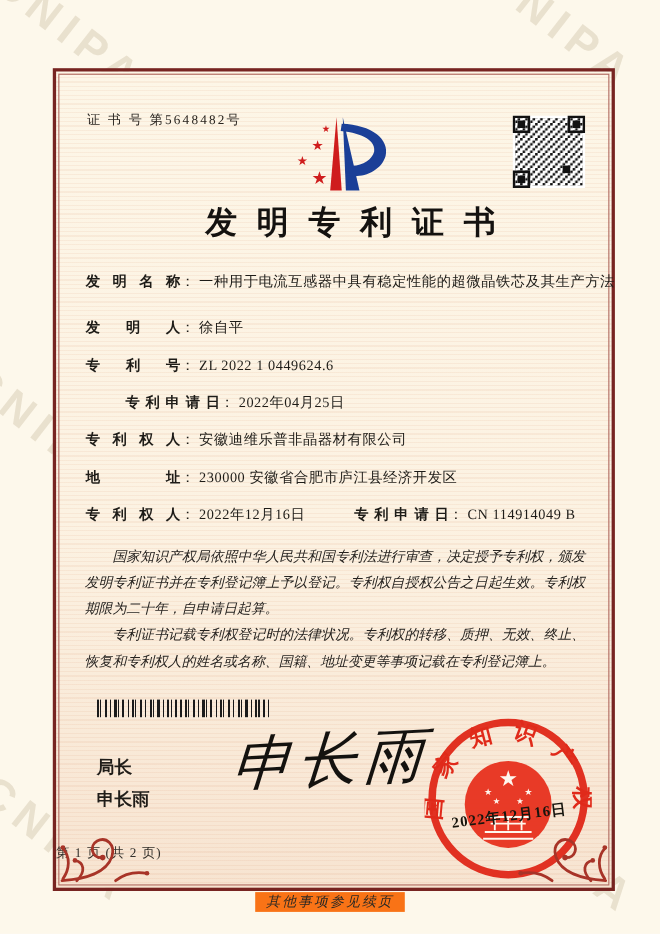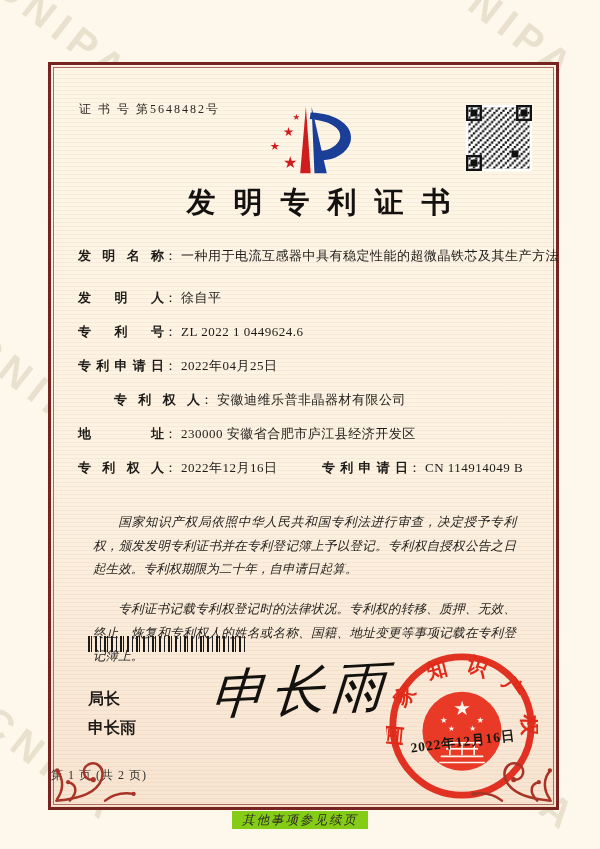--- a/index.html
+++ b/index.html
@@ -20,40 +20,40 @@
   .title{position:absolute;left:15px;top:118px;width:100%;text-align:center;
          font-size:29px;font-weight:700;letter-spacing:18px;text-indent:18px;color:#141210;}
   .fields{position:absolute;left:27px;top:182px;width:452px;font-size:13px;}
   .frow{position:absolute;left:0;white-space:nowrap;}
   .flabel{display:inline-block;width:86px;text-align:justify;text-align-last:justify;
           vertical-align:bottom;letter-spacing:0;font-weight:bold;}
   .fcolon{display:inline-block;margin:0 4px 0 0;}
   .fvalue{letter-spacing:0.5px;}
   .body-text{position:absolute;left:26px;top:430px;width:455px;font-size:12.6px;
              line-height:1.88;text-align:justify;font-style:italic;color:#262320;}
-  .body-text p{margin:16px;text-indent:2em;}
+  .body-text p{margin:0;text-indent:2em;}
   .barcode{position:absolute;left:37px;top:571px;width:157px;height:16px;background:
       repeating-linear-gradient(90deg,#1b1b1b 0 2px,rgba(0,0,0,0) 2px 3px,#1b1b1b 3px 4px,
       rgba(0,0,0,0) 4px 7px,#1b1b1b 7px 9px,rgba(0,0,0,0) 9px 12px,#1b1b1b 12px 13px,rgba(0,0,0,0) 13px 16px);}
   .director{position:absolute;left:37px;top:620px;font-family:"Liberation Sans","DejaVu Sans",sans-serif;
             font-weight:700;font-size:16px;line-height:1.8;color:#201d19;}
   .signature{position:absolute;left:140px;top:590px;width:220px;text-align:center;
              font-size:54px;font-style:italic;color:#14120f;
              transform:rotate(-3deg) skewX(-7deg);letter-spacing:6px;}
   .seal{position:absolute;left:335px;top:585px;width:152px;height:152px;}
   .seal-date{position:absolute;left:322px;top:668px;width:180px;text-align:center;
              font-size:13.5px;font-weight:700;color:#17150e;transform:rotate(-7deg);letter-spacing:1px;}
   .page-info{position:absolute;left:0;top:702px;width:100%;text-align:left;
              font-size:12px;letter-spacing:1px;color:#33302b;}
   .flourish{position:absolute;bottom:3px;width:84px;height:84px;}
   .flourish.fl-left{left:2px;}
   .flourish.fl-right{right:2px;transform:scaleX(-1);}
   .continuation{position:absolute;left:0;top:812px;width:100%;text-align:center;font-size:12.5px;
                 font-style:italic;letter-spacing:2px;color:#2c2924;}
-  .continuation span{background:#84cc16;padding:2px 10px;}
+  .continuation span{background:#f97316;padding:2px 10px;}
 </style>
 </head>
 <body>
 
 <div class="page">
 
   <div class="wm" style="left:-18px;top:6px;">CNIPA</div>
   <div class="wm" style="left:428px;top:2px;">CNIPA</div>
   <div class="wm" style="left:400px;top:258px;">CNIPA</div>
   <div class="wm" style="left:-42px;top:368px;">CNIPA</div>
@@ -103,24 +103,24 @@
     <div class="fields">
       <div class="frow" style="top:0px;">
         <span class="flabel">发明名称</span><span class="fcolon">：</span><span class="fvalue">一种用于电流互感器中具有稳定性能的超微晶铁芯及其生产方法</span>
       </div>
       <div class="frow" style="top:42px;">
         <span class="flabel">发明人</span><span class="fcolon">：</span><span class="fvalue">徐自平</span>
       </div>
       <div class="frow" style="top:76px;">
         <span class="flabel">专利号</span><span class="fcolon">：</span><span class="fvalue">ZL 2022 1 0449624.6</span>
       </div>
-      <div class="frow" style="top:110px;">
+      <div class="frow" style="top:110px;margin-left:36px;">
         <span class="flabel">专利申请日</span><span class="fcolon">：</span><span class="fvalue">2022年04月25日</span>
       </div>
-      <div class="frow" style="top:144px;margin-left:36px;">
+      <div class="frow" style="top:144px;">
         <span class="flabel">专利权人</span><span class="fcolon">：</span><span class="fvalue">安徽迪维乐普非晶器材有限公司</span>
       </div>
       <div class="frow" style="top:178px;">
         <span class="flabel">地址</span><span class="fcolon">：</span><span class="fvalue">230000 安徽省合肥市庐江县经济开发区</span>
       </div>
       <div class="frow" style="top:212px;">
         <span class="flabel">专利权人</span><span class="fcolon">：</span><span class="fvalue">2022年12月16日</span>
         <span style="display:inline-block;width:38px;"></span>
         <span class="flabel">专利申请日</span><span class="fcolon">：</span><span class="fvalue">CN 114914049 B</span>
       </div>

